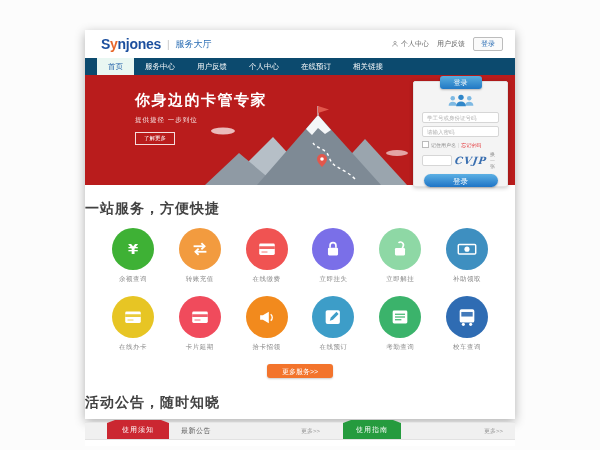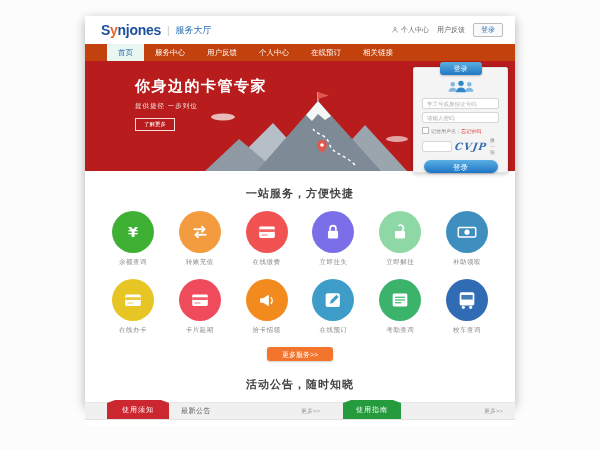--- a/index.html
+++ b/index.html
@@ -2,36 +2,36 @@
 <html><head>
 <meta charset="utf-8">
 <style>
   html,body{margin:0;padding:0;}
   body{
     width:600px;height:450px;position:relative;overflow:hidden;
     background:#fcfcfc;font-family:"Liberation Sans",sans-serif;
     -webkit-font-smoothing:antialiased;
   }
   .site{
-    position:absolute;left:85px;top:16px;width:430px;height:389px;
+    position:absolute;left:85px;top:30px;width:430px;height:389px;
     background:#fff;box-shadow:0 3px 10px rgba(0,0,0,.3);
   }
   
   .header{height:28px;display:flex;align-items:center;justify-content:space-between;padding:0 12px;background:#fff;}
   .logo-wrap{display:flex;align-items:center;gap:6px;margin-left:4px;}
   .logo{font-size:14px;font-weight:bold;color:#1c4f9e;letter-spacing:-0.3px;}
   .logo .logo-y{color:#e8672b;}
   .logo-divider{color:#c5c5c5;font-size:10px;}
   .site-name{color:#2a6db4;font-size:9px;}
   .header-right{display:flex;align-items:center;gap:8px;font-size:7px;color:#666;}
   .header-link{color:#666;cursor:pointer;display:flex;align-items:center;gap:2px;}
   .header-login-btn{border:1px solid #bcbcbc;border-radius:2px;padding:1px 7px;color:#2a6db4;background:#fafafa;cursor:pointer;}
   .person-icon svg{width:8px;height:8px;display:block;}
   
-  .nav{height:17px;background:#c2410c;display:flex;padding-left:22px;}
+  .nav{height:17px;background:#0c4a6e;display:flex;padding-left:12px;}
   .nav-item{color:#fff;font-size:7.5px;line-height:17px;padding:0 11px;cursor:pointer;}
   .nav-item.active{background:#e9f7f2;color:#1d5da6;}
   
   .banner{position:relative;height:110px;background:#b91c1c;}
   .hero{position:absolute;left:50px;top:16px;color:#fff;z-index:2;}
   .hero-title{font-size:15px;font-weight:bold;letter-spacing:1.5px;}
   .hero-sub{font-size:6.5px;margin-top:6px;opacity:.92;letter-spacing:1px;}
   .hero-btn{display:inline-block;margin-top:7px;border:1px solid rgba(255,255,255,.85);font-size:5.5px;padding:2px 8px;color:#fff;cursor:pointer;}
   .mountains{position:absolute;left:120px;bottom:0;width:205px;height:80px;z-index:1;}
   .mountains svg{width:100%;height:100%;display:block;}
@@ -70,21 +70,21 @@
     font-family:"DejaVu Serif",serif;line-height:11px;
   }
   .change-captcha{font-size:5px;color:#888;cursor:pointer;}
   .login-submit{
     display:block;width:74px;height:13px;margin:5px auto 0;border:none;border-radius:7px;
     background:linear-gradient(#5cb0e4,#1e74c6);color:#fff;font-size:7.5px;line-height:13px;
     text-align:center;cursor:pointer;box-shadow:0 1px 2px rgba(0,0,0,.25);
     font-family:"Liberation Sans",sans-serif;
   }
   
-  .section-heading{font-size:11px;font-weight:bold;color:#424242;text-align:center;letter-spacing:1px;}
+  .section-heading{font-size:14px;font-weight:bold;color:#424242;text-align:left;letter-spacing:1px;}
   .services-heading{padding-top:15px;}
   .services-row{display:flex;justify-content:space-between;padding:0 20px;margin-top:10px;}
   .services-row.second{margin-top:12px;}
   .service-item{width:56px;text-align:center;cursor:pointer;}
   .service-circle{
     width:42px;height:42px;border-radius:50%;margin:0 auto;
     display:flex;align-items:center;justify-content:center;
   }
   .service-circle svg{width:22px;height:22px;display:block;}
   .service-label{font-size:6.5px;color:#8a8a8a;margin-top:5px;letter-spacing:.5px;}

